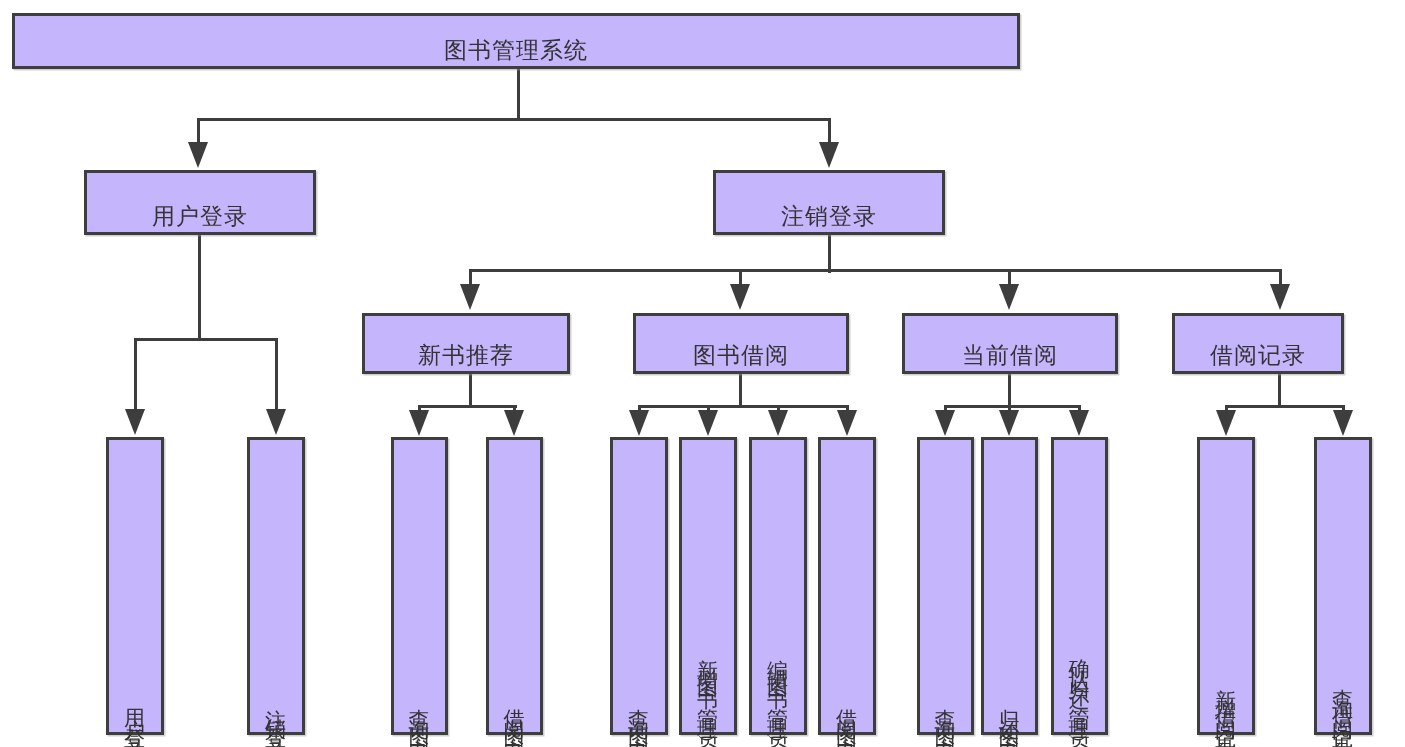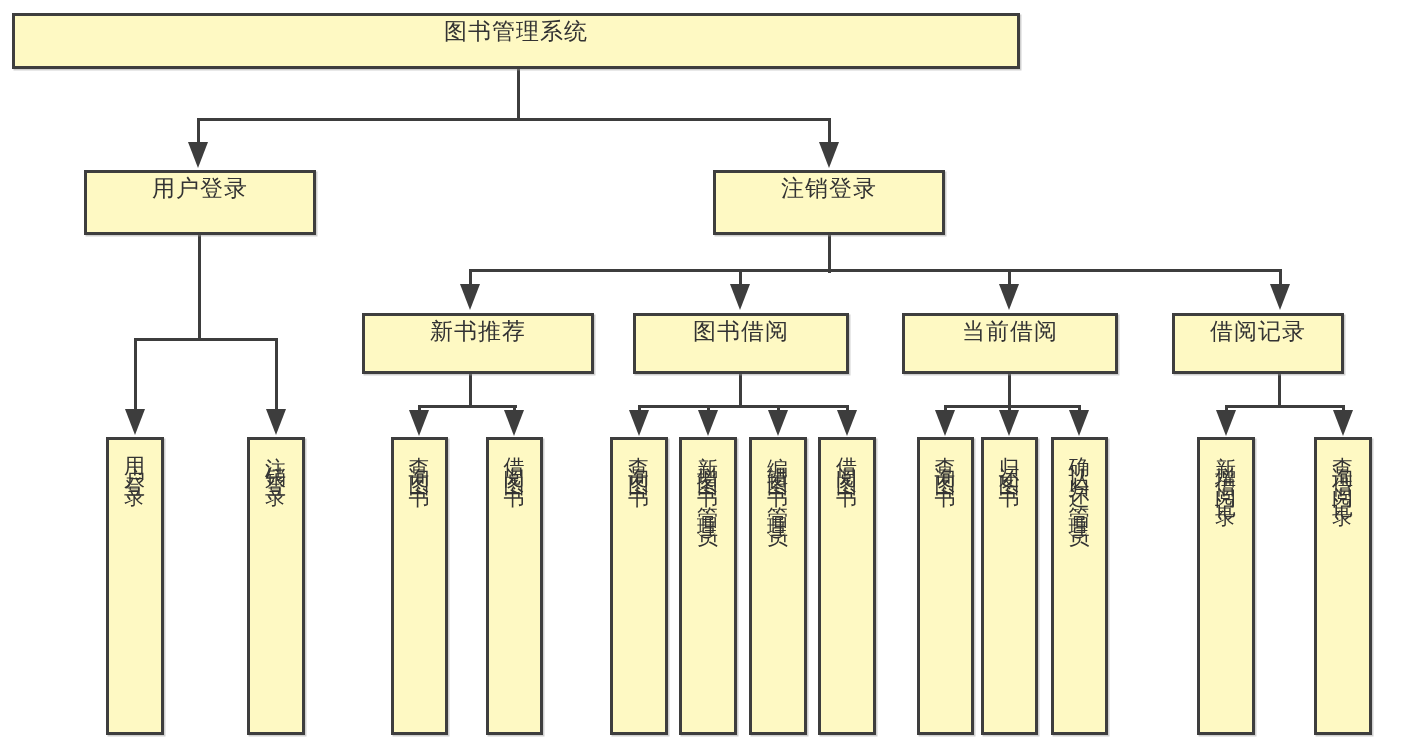--- a/index.html
+++ b/index.html
@@ -9,22 +9,22 @@
   }
   .ln{position:absolute;background:#3d3d3d;}
   .v{width:3px;}
   .h{height:3px;}
   .ah{
     position:absolute;width:0;height:0;
     border-left:10px solid transparent;border-right:10px solid transparent;
     border-top:26px solid #3d3d3d;
   }
   .node{
-    position:absolute;background:#fef9c3;border:3px solid #3e3e3e;box-sizing:border-box;
-    display:flex;align-items:flex-start;justify-content:center;
+    position:absolute;background:#c4b5fd;border:3px solid #3e3e3e;box-sizing:border-box;
+    display:flex;align-items:flex-end;justify-content:center;
     box-shadow:1.5px 1.5px 0 rgba(150,150,150,.45);
   }
   .lbl{font-size:23px;color:#333;letter-spacing:1px;white-space:nowrap;}
   .vlbl{
     writing-mode:vertical-rl;text-orientation:mixed;
     font-size:21px;letter-spacing:10px;line-height:1.1;color:#333;
   }
   .watermark{
     position:absolute;top:711px;right:10px;font-size:21px;color:#9c9c9c;
     letter-spacing:1px;white-space:nowrap;
@@ -96,21 +96,21 @@
     <span class="lbl">图书管理系统</span>
   </div>
 
   <div class="node" style="left:84px;top:170px;width:232px;height:65px">
     <span class="lbl">用户登录</span>
   </div>
   <div class="node" style="left:713px;top:170px;width:232px;height:65px">
     <span class="lbl">注销登录</span>
   </div>
 
-  <div class="node" style="left:362px;top:313px;width:232px;height:61px">
+  <div class="node" style="left:362px;top:313px;width:208px;height:61px">
     <span class="lbl">新书推荐</span>
   </div>
   <div class="node" style="left:633px;top:313px;width:216px;height:61px">
     <span class="lbl">图书借阅</span>
   </div>
   <div class="node" style="left:902px;top:313px;width:216px;height:61px">
     <span class="lbl">当前借阅</span>
   </div>
   <div class="node" style="left:1172px;top:313px;width:172px;height:61px">
     <span class="lbl">借阅记录</span>

